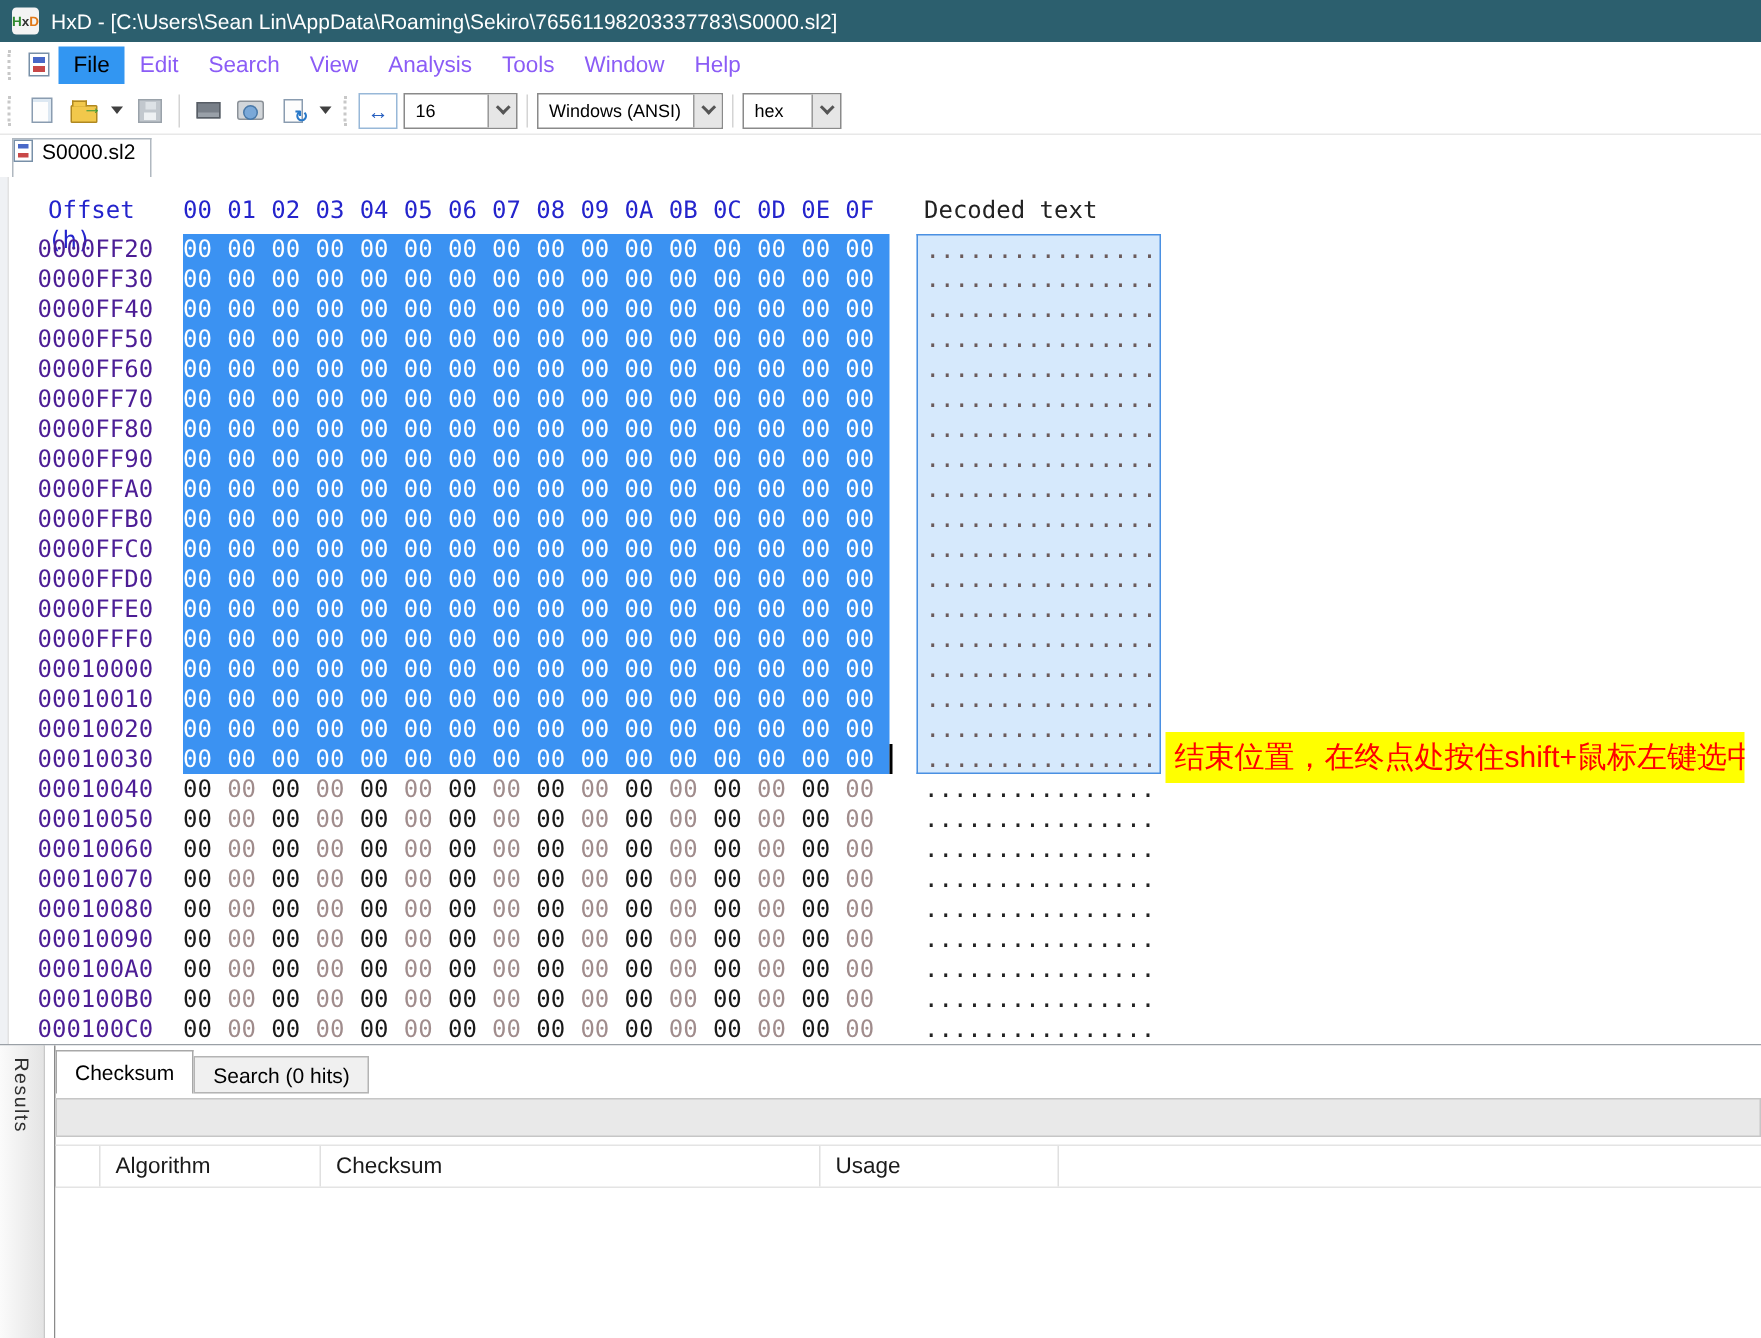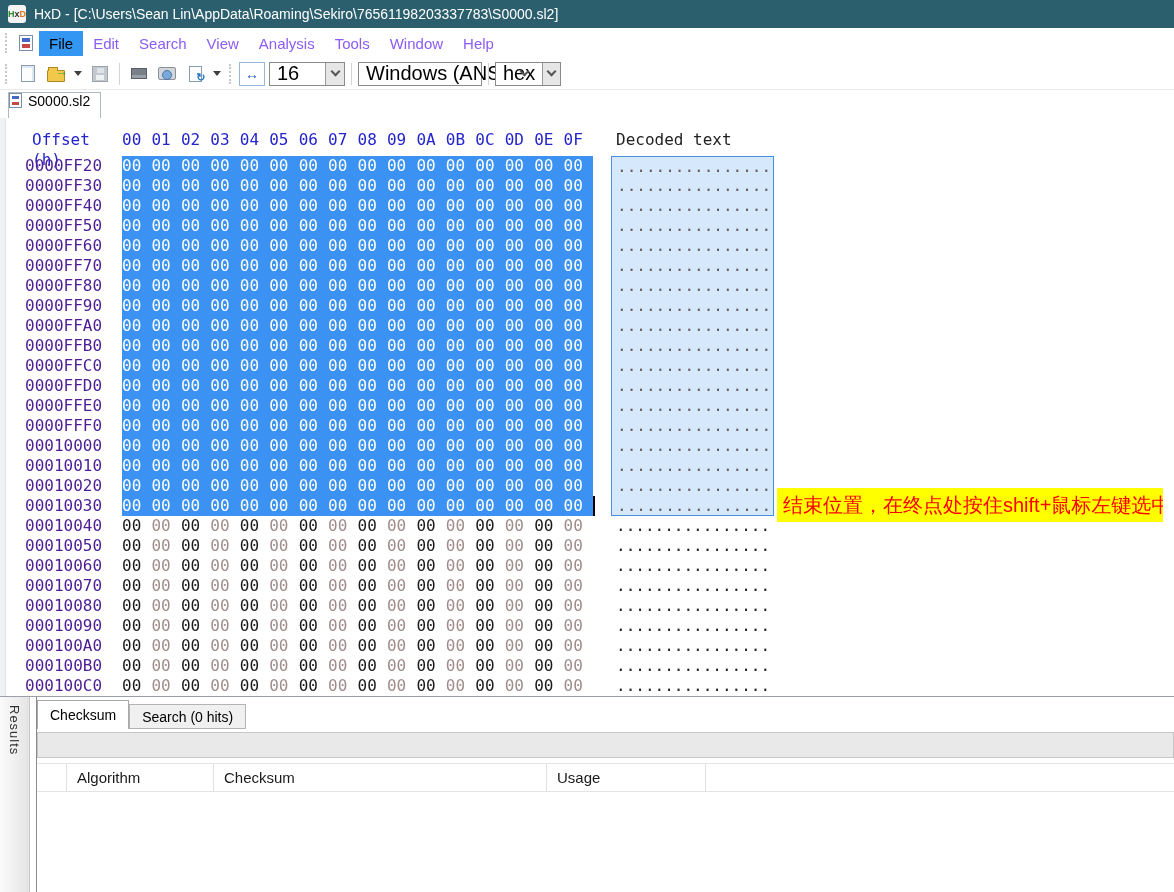--- a/index.html
+++ b/index.html
@@ -31,25 +31,25 @@
   .caret { width:0; height:0; border-left:4px solid transparent; border-right:4px solid transparent; border-top:5px solid #404040; margin:0 3px; }
   .icon-floppy { width:16px; height:16px; background:#c2c8ce; border:1px solid #9aa2aa; position:relative; }
   .icon-floppy::before { content:""; position:absolute; top:1px; left:4px; right:3px; height:5px; background:#dde2e6; }
   .icon-floppy::after { content:""; position:absolute; bottom:1px; left:3px; right:3px; height:5px; background:#eef1f3; }
   .icon-ram { width:16px; height:11px; background:#787f88; border:1px solid #575d65; box-shadow:inset 0 -3px 0 #99a0a8; }
   .icon-drive { width:18px; height:13px; background:#d2d6da; border:1px solid #8b9198; border-radius:2px; position:relative; }
   .icon-drive::before { content:""; position:absolute; top:2px; left:3px; width:8px; height:8px; border-radius:50%; background:#7aa8d8; border:1px solid #4878a8; }
   .icon-export { width:13px; height:16px; background:#fdfdfd; border:1px solid #8a9cb0; position:relative; }
   .icon-export .spin { position:absolute; right:-5px; bottom:-3px; color:#2878c8; font-size:11px; font-weight:bold; }
   .width-btn { width:26px; height:24px; border:1px solid #98b8d8; display:flex; align-items:center; justify-content:center; color:#2860c0; font-size:14px; font-weight:bold; background:#fff; }
-  .combo { height:24px; border:1px solid #8a8a8a; background:#fff; display:flex; align-items:center; font-size:20px; }
+  .combo { height:24px; border:1px solid #8a8a8a; background:#fff; display:flex; align-items:center; font-size:12px; }
   .combo .val { padding:0 7px; flex:1; white-space:nowrap; }
   .combo .dd { width:19px; height:100%; background:#e6e6e6; border-left:1px solid #9a9a9a; display:flex; align-items:center; justify-content:center; }
   .chev { width:7px; height:7px; border-right:2px solid #555; border-bottom:2px solid #555; transform:rotate(45deg); margin-top:-4px; }
-  .combo16 { width:76px; margin-left:2px; } .comboansi { width:124px; } .combohex { width:66px;text-align:center; }
+  .combo16 { width:76px; margin-left:2px; } .comboansi { width:124px; } .combohex { width:66px; }
 
   
   .tabstrip { height:28px; background:#fff; display:flex; align-items:flex-end; padding-left:8px; }
   .doc-tab { height:26px; background:#fff; border:1px solid #b0b8c0; border-bottom:none; display:flex; align-items:flex-start; gap:6px; padding:0 10px 0 0; font-size:14px; }
   .file-icon { width:13px; height:15px; background:#fff; border:1px solid #7890a8; position:relative; }
   .file-icon::before { content:""; position:absolute; top:2px; left:2px; right:2px; height:3px; background:#4868c8; }
   .file-icon::after { content:""; position:absolute; bottom:2px; left:2px; right:2px; height:3px; background:#c84848; }
 
   
   .editor { position:absolute; top:118px; left:0; width:1174px; height:578px; background:#fff; font-family:"DejaVu Sans Mono","Liberation Mono",monospace; font-size:16px; }

